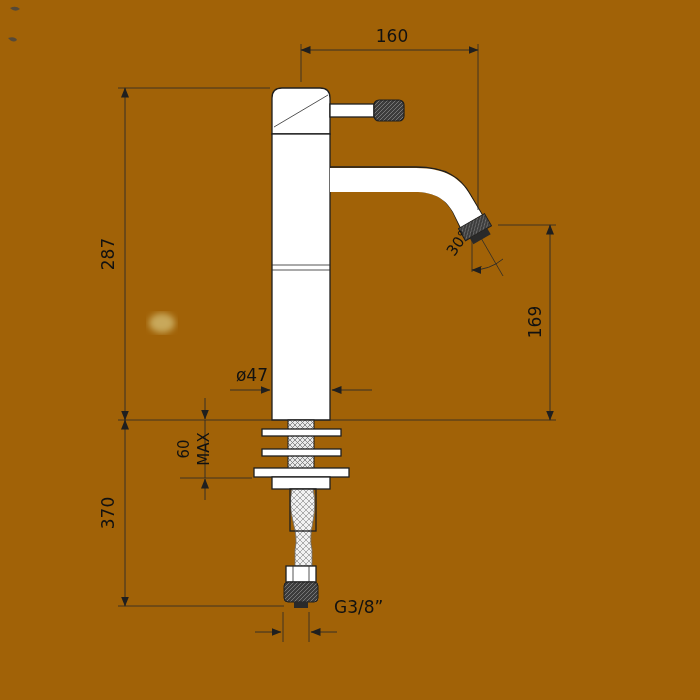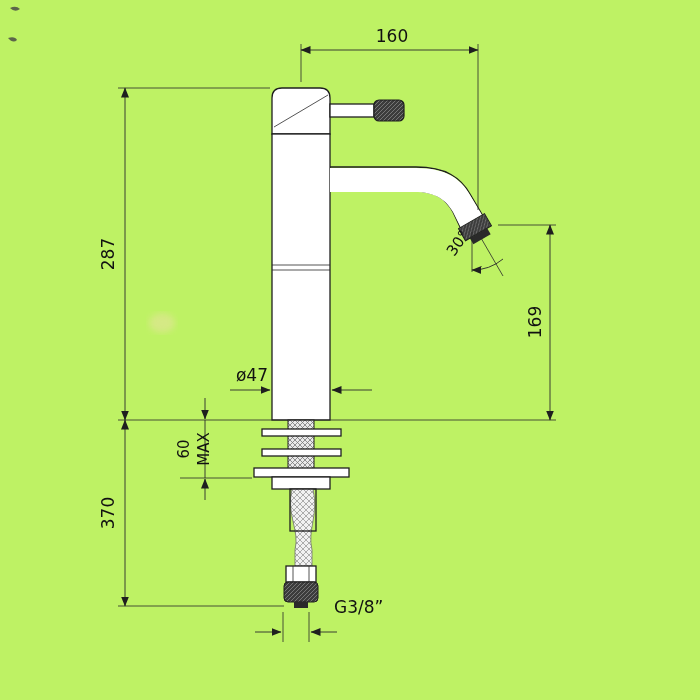--- a/index.html
+++ b/index.html
@@ -7,21 +7,21 @@
     padding: 0;
     background: #ffffff;
     width: 700px;
     height: 700px;
     overflow: hidden;
   }
   .page {
     width: 700px;
     height: 700px;
     position: relative;
-    background: #bef264;
+    background: #a16207;
   }
   svg { display: block; }
   .obj   { stroke: #1f1f1f; stroke-width: 1.3; fill: #ffffff; }
   .objn  { stroke: #1f1f1f; stroke-width: 1.3; fill: none; }
   .dim   { stroke: #2a2a2a; stroke-width: 0.9; fill: none; }
   .thin  { stroke: #2a2a2a; stroke-width: 0.8; fill: none; }
   .t {
     font-family: "DejaVu Sans", "Liberation Sans", sans-serif;
     font-size: 17px;
     fill: #111111;

